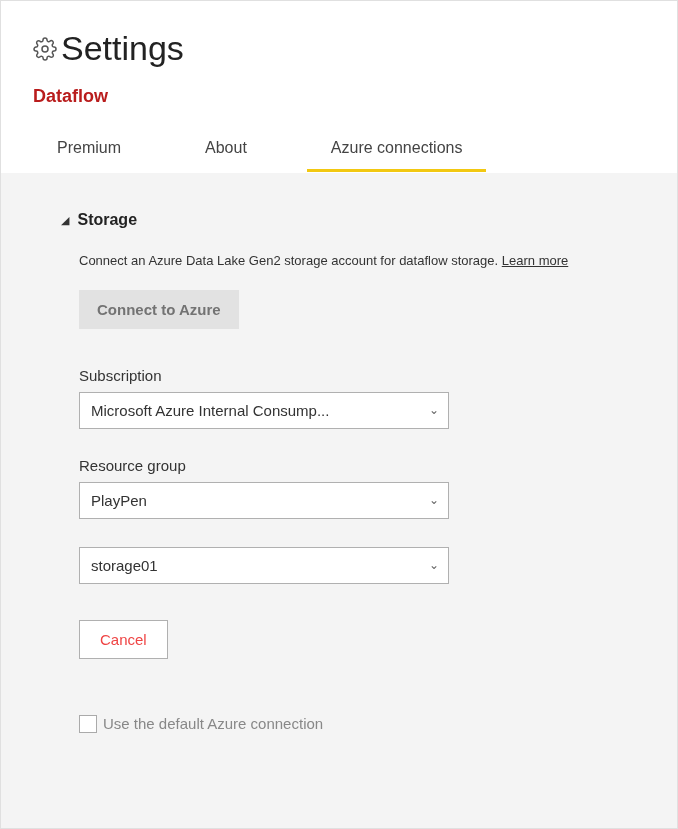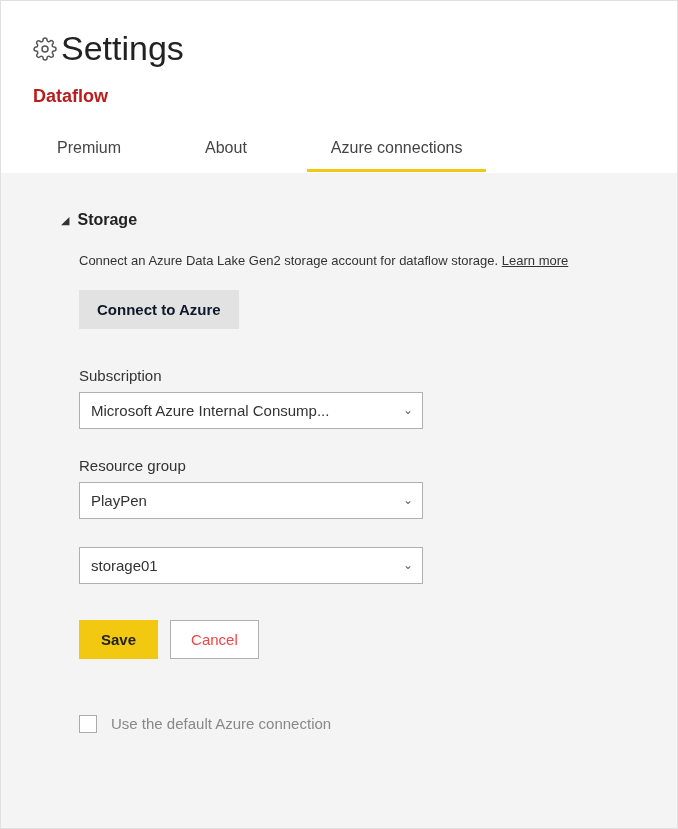--- a/index.html
+++ b/index.html
@@ -101,36 +101,36 @@
     .description a {
       color: #333;
       text-decoration: underline;
     }
     .connect-btn {
       background: #e2e2e2;
       border: none;
       padding: 11px 18px;
       font-size: 15px;
       font-weight: 600;
-      color: #0f172a;
+      color: #737373;
       cursor: not-allowed;
       margin-bottom: 38px;
     }
     .field {
       margin-bottom: 28px;
     }
     .field-label {
       font-size: 15px;
       color: #333;
       margin-bottom: 8px;
       display: block;
     }
     .select-wrapper {
       position: relative;
-      width: 344px;
+      width: 370px;
     }
     .select {
       width: 100%;
       padding: 9px 32px 9px 11px;
       font-size: 15px;
       color: #333;
       background: #fff;
       border: 1px solid #b0b0b0;
       appearance: none;
       cursor: pointer;
@@ -168,21 +168,21 @@
       border: 1px solid #b0b0b0;
       padding: 10px 20px;
       font-size: 15px;
       font-weight: 400;
       color: #ef4444;
       cursor: pointer;
     }
     .checkbox-row {
       display: flex;
       align-items: center;
-      gap: 14px;
+      gap: 6px;
     }
     .checkbox {
       width: 18px;
       height: 18px;
       border: 1.5px solid #aaa;
       background: #fff;
       cursor: pointer;
       flex-shrink: 0;
     }
     .checkbox-label {
@@ -242,21 +242,20 @@
     </div>
 
     <div class="field">
       <div class="select-wrapper">
         <div class="select">storage01</div>
         <span class="select-caret">⌄</span>
       </div>
     </div>
 
     <div class="button-row">
-      <button class="btn-save">Save</button>
       <button class="btn-cancel">Cancel</button>
     </div>
 
     <div class="checkbox-row">
       <div class="checkbox"></div>
       <span class="checkbox-label">Use the default Azure connection</span>
     </div>
   </div>
 </div>
 

